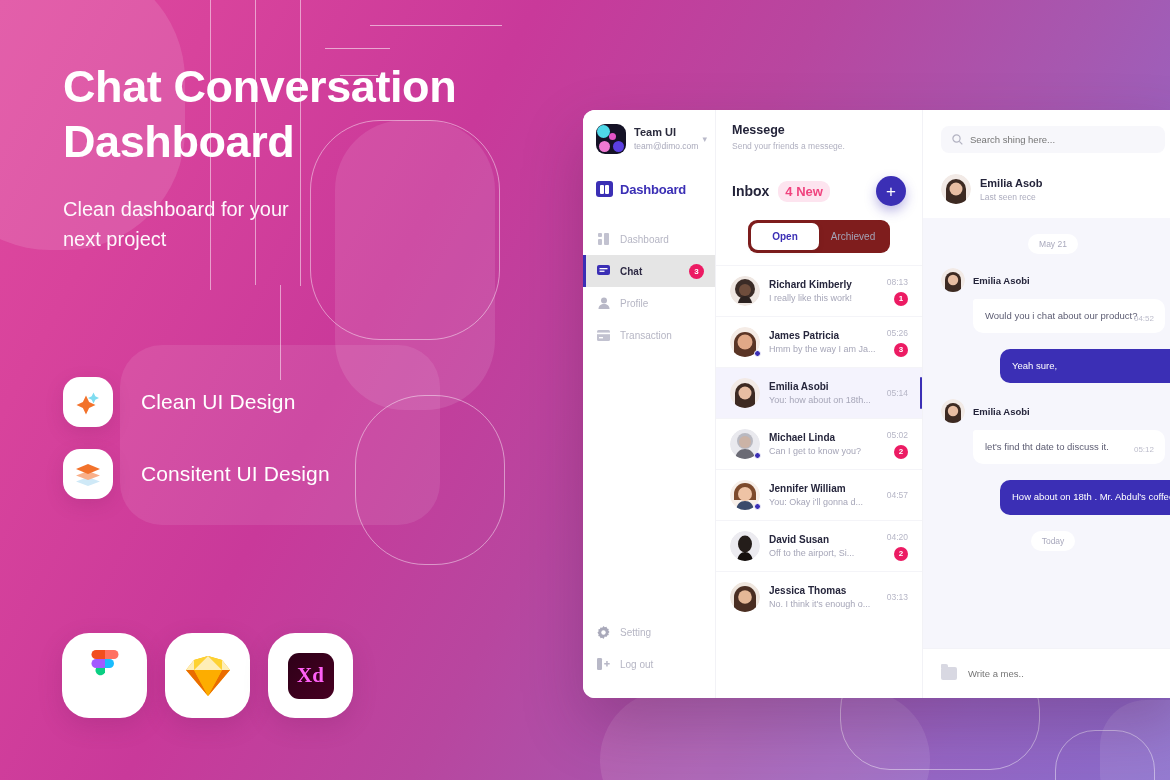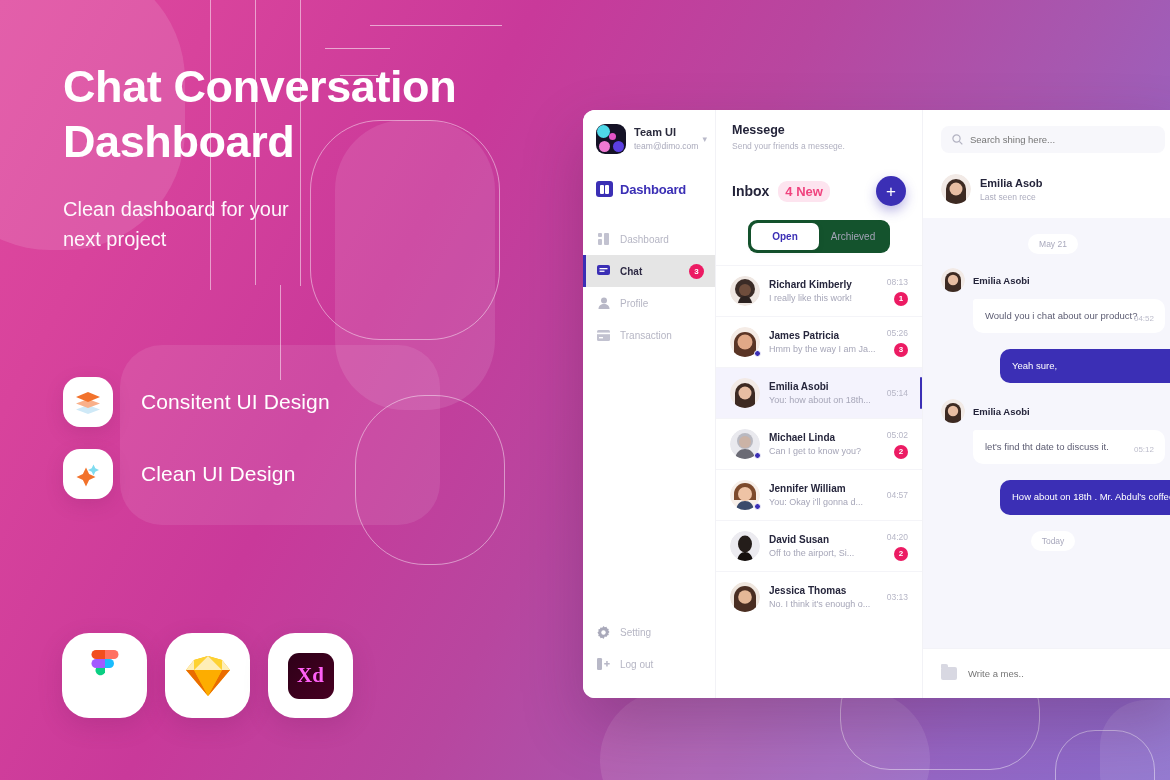--- a/index.html
+++ b/index.html
@@ -108,21 +108,21 @@
   .listhead { padding: 13px 16px 0 16px; }
   .msg-title { font-size: 12.5px; font-weight: 700; color: #24243a; }
   .msg-sub { font-size: 8.5px; color: #b0b0c0; margin-top: 4px; }
   .inbox-row { display: flex; align-items: center; margin-top: 25px; }
   .inbox-t { font-size: 14px; font-weight: 700; color: #24243a; }
   .inbox-badge { margin-left: 9px; background: #fde4ef; color: #f0437e; font-size: 13px;
                  font-weight: 600; padding: 3px 7px; border-radius: 9px; }
   .addbtn { margin-left: auto; width: 30px; height: 30px; border-radius: 50%; background: #3b2fb5;
             color: #fff; font-size: 17px; line-height: 1; display: flex; align-items: center;
             justify-content: center; box-shadow: 0 5px 12px rgba(59,47,181,.35); font-weight: 300; }
-  .tabs { margin: 14px 16px 0 16px; background: #14532d; border-radius: 9px; padding: 3px; display: flex; justify-content: center; }
+  .tabs { margin: 14px 16px 0 16px; background: #7f1d1d; border-radius: 9px; padding: 3px; display: flex; justify-content: center; }
   .tab { flex: 1; text-align: center; font-size: 10px; padding: 8px 0; border-radius: 7px; color: #a3a3b6; }
   .tab.active { background: #fff; color: #3b2fb5; font-weight: 700; box-shadow: 0 2px 6px rgba(0,0,0,.07); }
 
   .chatlist { margin-top: 12px; flex: 1; overflow: hidden; }
   .chatrow { display: flex; align-items: center; padding: 10px 14px; border-top: 1px solid #f4f4f8; position: relative; }
   .chatrow.sel { background: #f4f3fd; }
   .chatrow.sel::after { content: ""; position: absolute; right: 0; top: 9px; bottom: 9px; width: 2.5px;
                         background: #3b2fb5; border-radius: 2px; }
   .av { width: 30px; height: 30px; border-radius: 50%; flex: none; position: relative; overflow: visible; }
   .av .face { width: 100%; height: 100%; border-radius: 50%; display: block; }
@@ -197,36 +197,36 @@
   </h1>
   <h2>
     <span>Clean dashboard for your</span><br>
     <span>next project</span>
   </h2>
 </div>
 
 <div class="features">
   <div class="frow">
     <div class="fchip">
+      <svg width="28" height="28" viewBox="0 0 28 28">
+        <path d="M19.5 4.5 L21.3 8.2 L25 10 L21.3 11.8 L19.5 15.5 L17.7 11.8 L14 10 L17.7 8.2 Z" fill="#7fdcf0"></path>
+        <path d="M12 7.5 L15.1 14 L21.5 17 L15.1 20 L12 26.5 L8.9 20 L2.5 17 L8.9 14 Z" fill="#f2722b"></path>
+      </svg>
+    </div>
+    <div class="flabel">Clean UI Design</div>
+  </div>
+  <div class="frow">
+    <div class="fchip">
       <svg width="30" height="28" viewBox="0 0 30 28">
         <path d="M15 17 L27 21.5 L15 26 L3 21.5 Z" fill="#cfe9f7"></path>
         <path d="M15 11 L27 15.5 L15 20 L3 15.5 Z" fill="#f9b08a"></path>
         <path d="M15 4 L27 9 L15 14 L3 9 Z" fill="#f2722b"></path>
       </svg>
     </div>
     <div class="flabel">Consitent UI Design</div>
-  </div>
-  <div class="frow">
-    <div class="fchip">
-      <svg width="28" height="28" viewBox="0 0 28 28">
-        <path d="M19.5 4.5 L21.3 8.2 L25 10 L21.3 11.8 L19.5 15.5 L17.7 11.8 L14 10 L17.7 8.2 Z" fill="#7fdcf0"></path>
-        <path d="M12 7.5 L15.1 14 L21.5 17 L15.1 20 L12 26.5 L8.9 20 L2.5 17 L8.9 14 Z" fill="#f2722b"></path>
-      </svg>
-    </div>
-    <div class="flabel">Clean UI Design</div>
   </div>
 </div>
 
 <div class="tools">
   <div class="tchip">
     <svg width="36" height="52" viewBox="0 0 36 52">
       <path d="M9 0h9v9H9a4.5 4.5 0 010-9z" fill="#f24e1e"></path>
       <path d="M18 0h9a4.5 4.5 0 010 9h-9z" fill="#ff7262"></path>
       <path d="M9 9h9v9H9a4.5 4.5 0 010-9z" fill="#a259ff"></path>
       <path d="M18 9h4.5a4.5 4.5 0 110 9H18z" fill="#1abcfe"></path>

